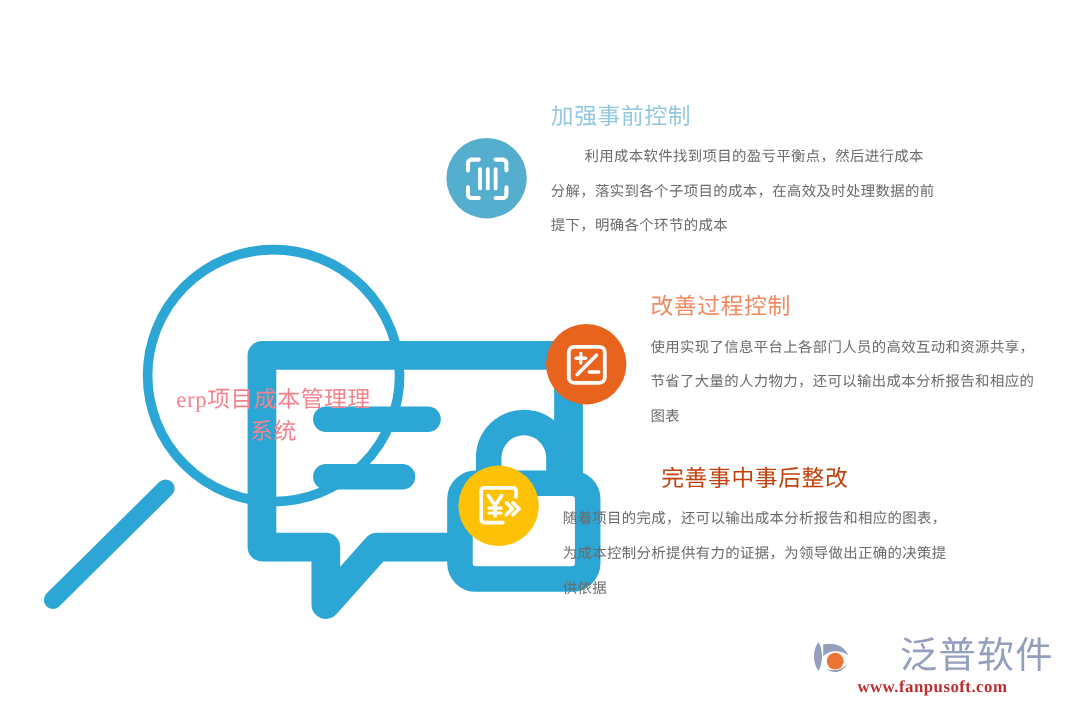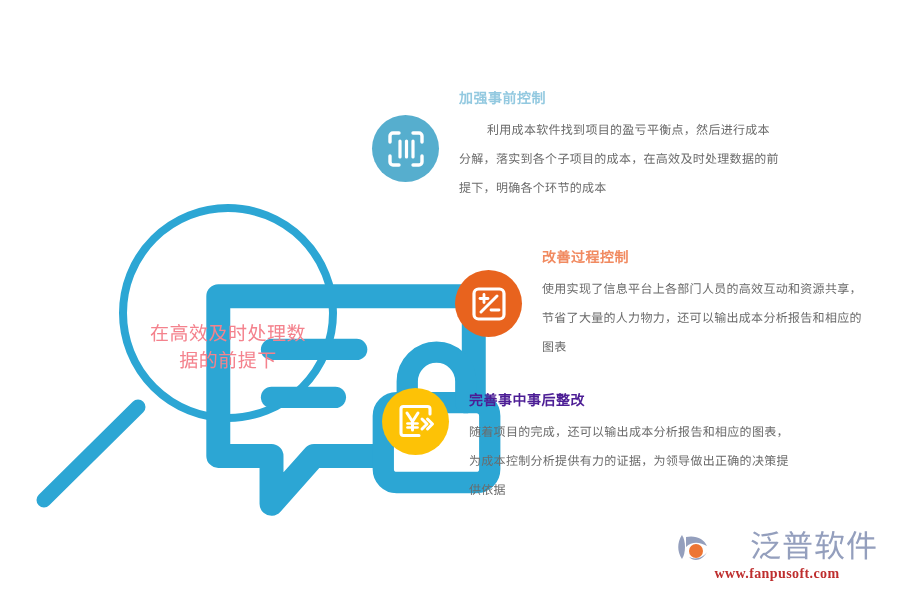--- a/index.html
+++ b/index.html
@@ -85,29 +85,29 @@
   .badge svg { display: block; }
   .badge-blue   { background: #56AECE; }
   .badge-orange { background: #E8631E; }
   .badge-yellow { background: #FDC206; }
 
   .txt {
     margin-left: 20px;
     padding-top: 0;
   }
   .heading {
-    font-size: 14px;
+    font-size: 19px;
     line-height: 24px;
-    font-weight: 700;
+    font-weight: 400;
     margin: 0 0 6px 0;
     letter-spacing: 0.5px;
   }
   .h-blue   { color: #93C9E0; }
   .h-orange { color: #F18A60; }
-  .h-yellow { color: #4c1d95; }
+  .h-yellow { color: #c2410c; text-align: center; }
 
   .body {
     color: #6b6b6b;
     font-size: 12px;
     line-height: 29px;
     margin: 0;
     width: 320px;
     word-break: break-all;
     letter-spacing: 0.3px;
   }
@@ -160,21 +160,21 @@
     <div class="mag-inner">
       <span class="bubble-icon">
         <svg viewBox="0 0 62 50" xmlns="http://www.w3.org/2000/svg">
           <path d="M4 4 H52 V34 H22 L14 43 V34 H4 Z" fill="none" stroke="#2CA6D4" stroke-width="4.5" stroke-linejoin="round" stroke-linecap="round"></path>
           <line x1="14" y1="14" x2="30" y2="14" stroke="#2CA6D4" stroke-width="4" stroke-linecap="round"></line>
           <line x1="14" y1="23" x2="26" y2="23" stroke="#2CA6D4" stroke-width="4" stroke-linecap="round"></line>
           <rect x="35" y="24" width="20" height="15" rx="2.5" fill="#ffffff" stroke="#2CA6D4" stroke-width="4"></rect>
           <path d="M39.5 24 V20 a5.5 5.5 0 0 1 11 0 V24" fill="none" stroke="#2CA6D4" stroke-width="4" stroke-linecap="round"></path>
         </svg>
       </span>
-      <div class="mag-title">在高效及时处理数据的前提下</div>
+      <div class="mag-title">erp项目成本管理理系统</div>
     </div>
   </div>
 
   <div class="block block-1">
     <div class="badge badge-blue">
       <svg width="38" height="38" viewBox="0 0 38 38" xmlns="http://www.w3.org/2000/svg">
         <path d="M3 12 V6 a3 3 0 0 1 3-3 H12" fill="none" stroke="#ffffff" stroke-width="3.4" stroke-linecap="round"></path>
         <path d="M26 3 H32 a3 3 0 0 1 3 3 V12" fill="none" stroke="#ffffff" stroke-width="3.4" stroke-linecap="round"></path>
         <path d="M35 26 V32 a3 3 0 0 1 -3 3 H26" fill="none" stroke="#ffffff" stroke-width="3.4" stroke-linecap="round"></path>
         <path d="M12 35 H6 a3 3 0 0 1 -3 -3 V26" fill="none" stroke="#ffffff" stroke-width="3.4" stroke-linecap="round"></path>

